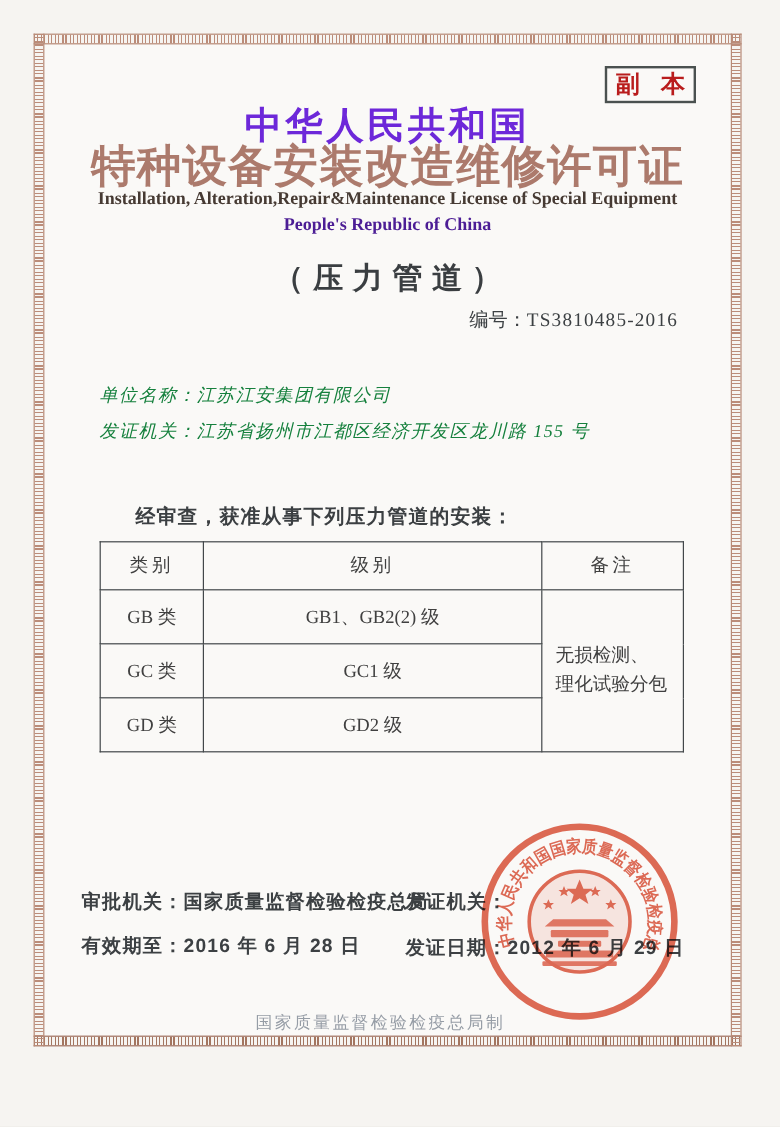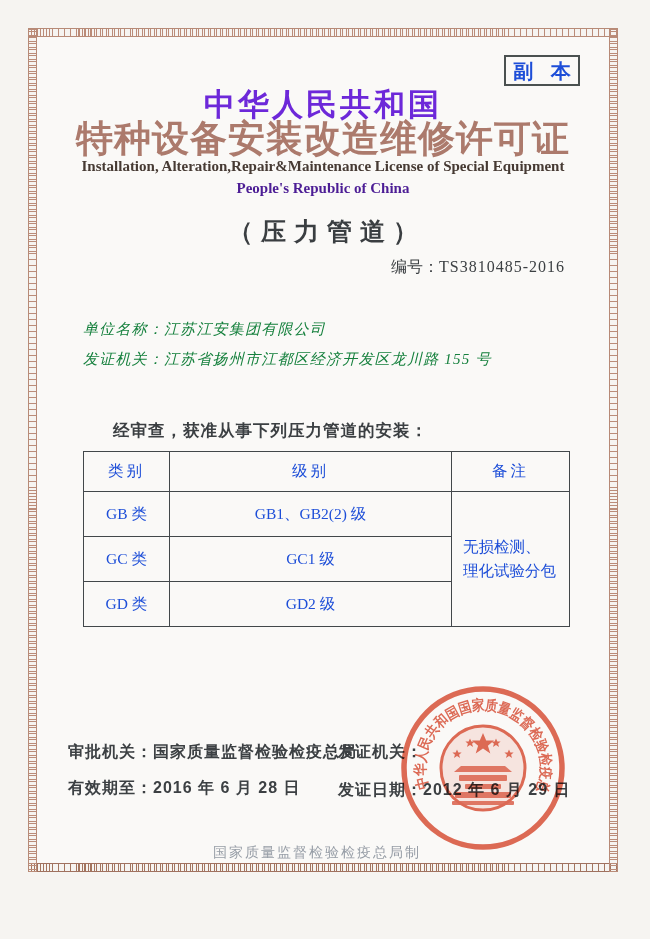--- a/index.html
+++ b/index.html
@@ -27,40 +27,40 @@
   .band.bottom{left:28px;top:863px;width:590px;border-color:#a0715f;
     background:repeating-linear-gradient(90deg,#a3755f 0 1px,transparent 1px 2.5px,#a3755f 2.5px 3.5px,transparent 3.5px 6px);}
   .band.left{left:28px;top:28px;height:844px;}
   .band.right{left:609px;top:28px;height:844px;}
 
   .abs{position:absolute;}
   .centered{left:37px;width:572px;text-align:center;}
 
   .badge{
     left:504px;top:55px;width:76px;height:31px;
-    border:2px solid #4a5150;color:#1d4ed8;
+    border:2px solid #4a5150;color:#b91c1c;
     font-family:"Liberation Sans","DejaVu Sans",sans-serif;
     font-weight:bold;font-size:20px;line-height:29px;text-align:center;
     letter-spacing:6px;text-indent:6px;box-sizing:border-box;
   }
   .title-cn1{top:84px;font-size:31px;font-weight:700;color:#6d28d9;letter-spacing:3px;}
   .title-cn2{top:114px;font-size:37px;font-weight:700;color:#ac7a6c;letter-spacing:1px;}
   .title-en1{top:158px;font-size:15px;font-weight:700;color:#463a33;}
   .title-en2{top:180px;font-size:15px;font-weight:700;color:#4c1d95;}
   .category{top:215px;font-size:25px;font-weight:600;color:#3a3e41;letter-spacing:8px;text-indent:8px;}
   .license-line{top:257px;left:37px;width:528px;text-align:right;font-size:16px;color:#3c4043;}
   .license-line .num{letter-spacing:1px;}
   .field-line{left:83px;font-size:15px;letter-spacing:1.2px;color:#15803d;font-style:italic;}
   .unit-name{top:320px;}
   .unit-addr{top:350px;}
   .statement{left:113px;top:420px;font-size:16.5px;font-weight:600;letter-spacing:1px;color:#3b3f42;}
 
   table.permit{
     position:absolute;left:83px;top:451px;width:487px;
-    border-collapse:collapse;font-size:15.5px;color:#1d4ed8;
+    border-collapse:collapse;font-size:15.5px;color:#404040;
   }
   table.permit th,table.permit td{
     border:1.6px solid #42474a;text-align:center;padding:0;
     font-weight:normal;background:transparent;
   }
   table.permit th{height:39px;letter-spacing:3px;}
   table.permit td{height:44px;}
   table.permit .col-cat{width:85px;}
   table.permit .col-lv{width:281px;}
   table.permit .col-rm{width:117px;}

